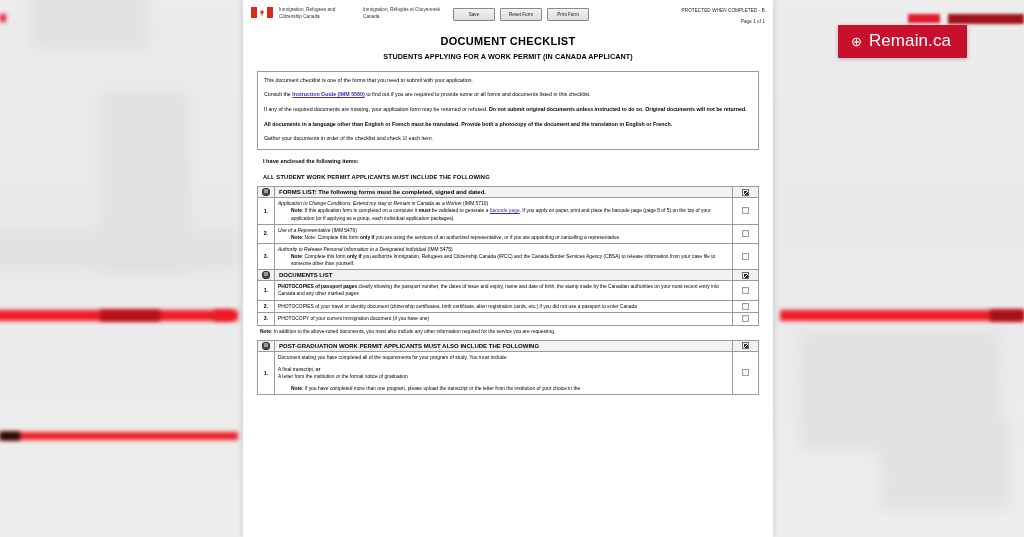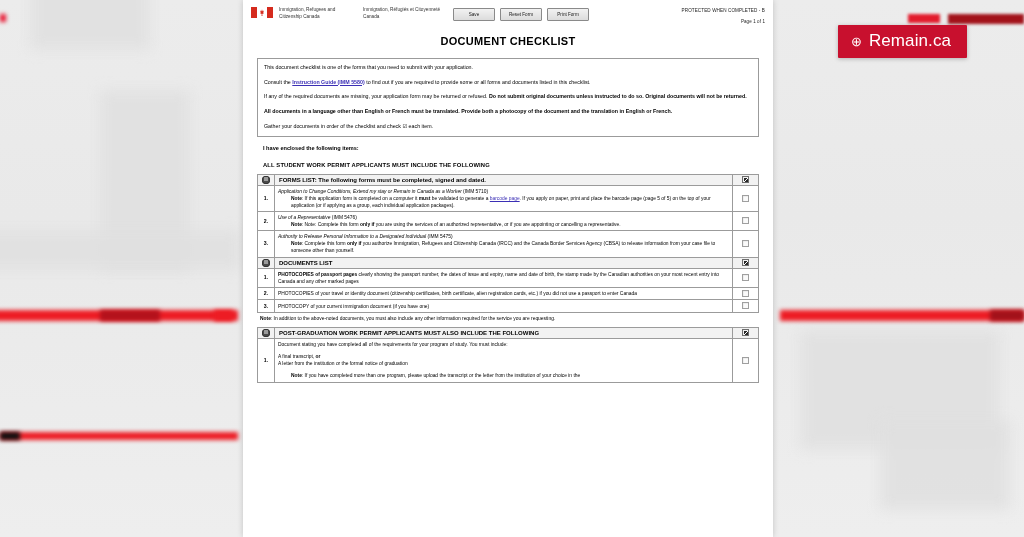--- a/index.html
+++ b/index.html
@@ -212,20 +212,21 @@
       <div class="fbtn">Reset Form</div>
       <div class="fbtn">Print Form</div>
     </div>
     <div class="protect">
       <span>PROTECTED WHEN COMPLETED - B</span>
       <span class="pg">Page 1 of 1</span>
     </div>
   </div>
 
   <div class="title">DOCUMENT CHECKLIST</div>
+  <div class="subtitle">STUDENTS APPLYING FOR A WORK PERMIT (IN CANADA APPLICANT)</div>
 
   <div class="intro">
     <p>This document checklist is one of the forms that you need to submit with your application.</p>
     <p><span>Consult the </span><a class="link" href="#">Instruction Guide (IMM 5580)</a><span> to find out if you are required to provide some or all forms and documents listed in this checklist.</span></p>
     <p><span>If any of the required documents are missing, your application form may be returned or refused. </span><b>Do not submit original documents unless instructed to do so. Original documents will not be returned.</b></p>
     <p><b>All documents in a language other than English or French must be translated. Provide both a photocopy of the document and the translation in English or French.</b></p>
     <p>Gather your documents in order of the checklist and check ☑ each item.</p>
   </div>
 
   <div class="enclosed">I have enclosed the following items:</div>

